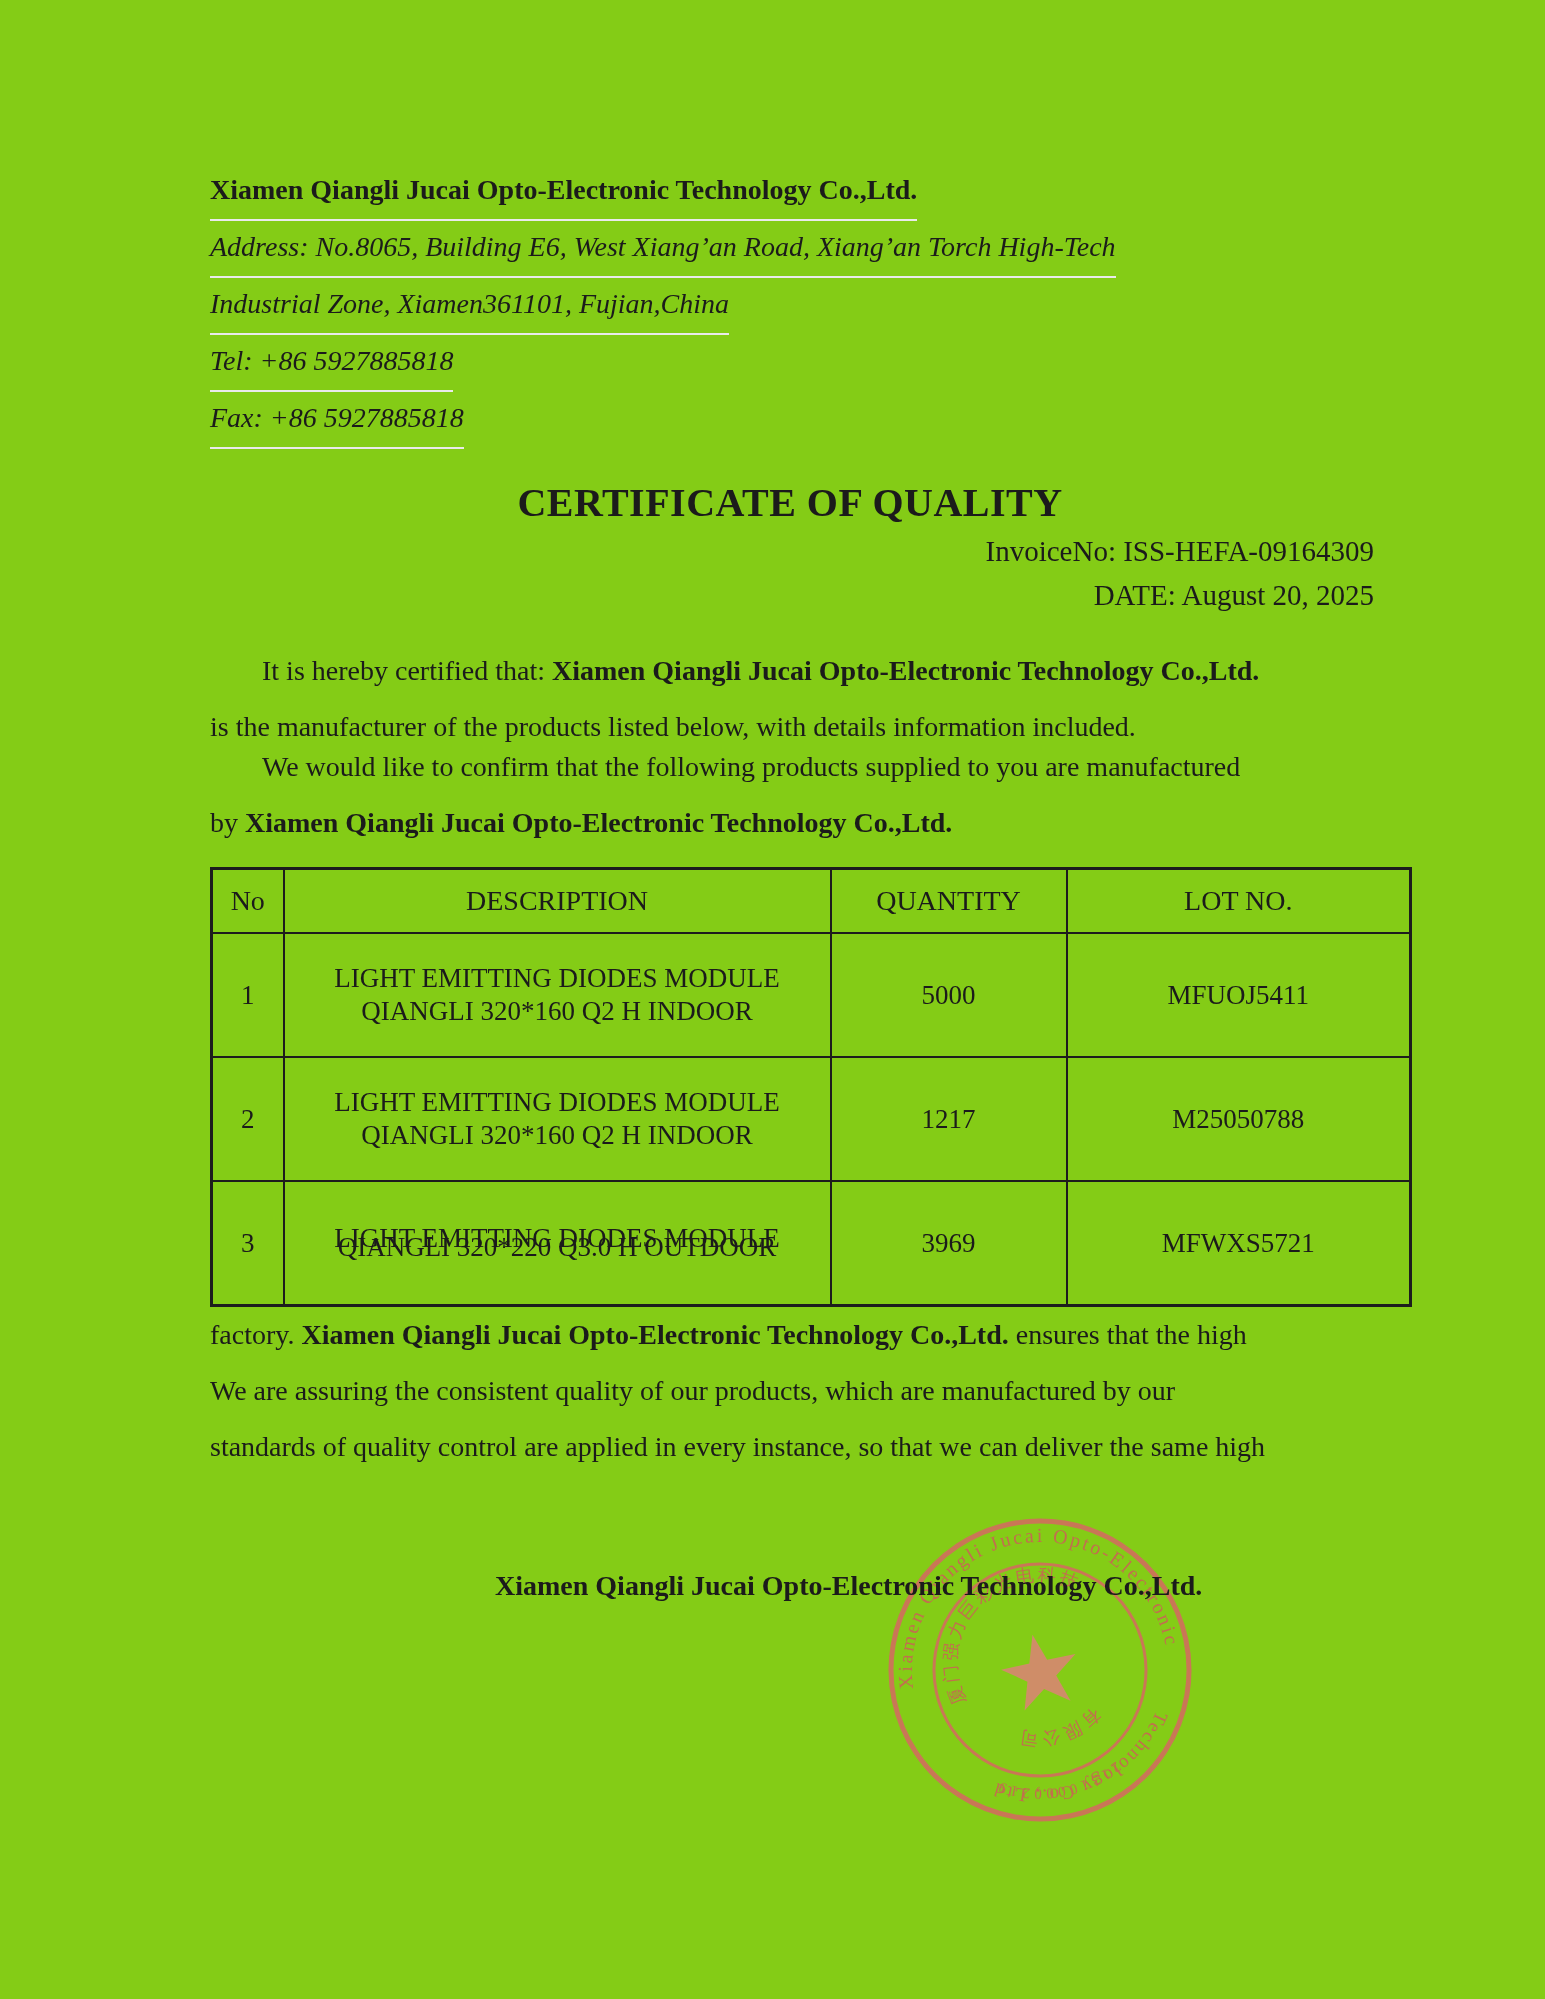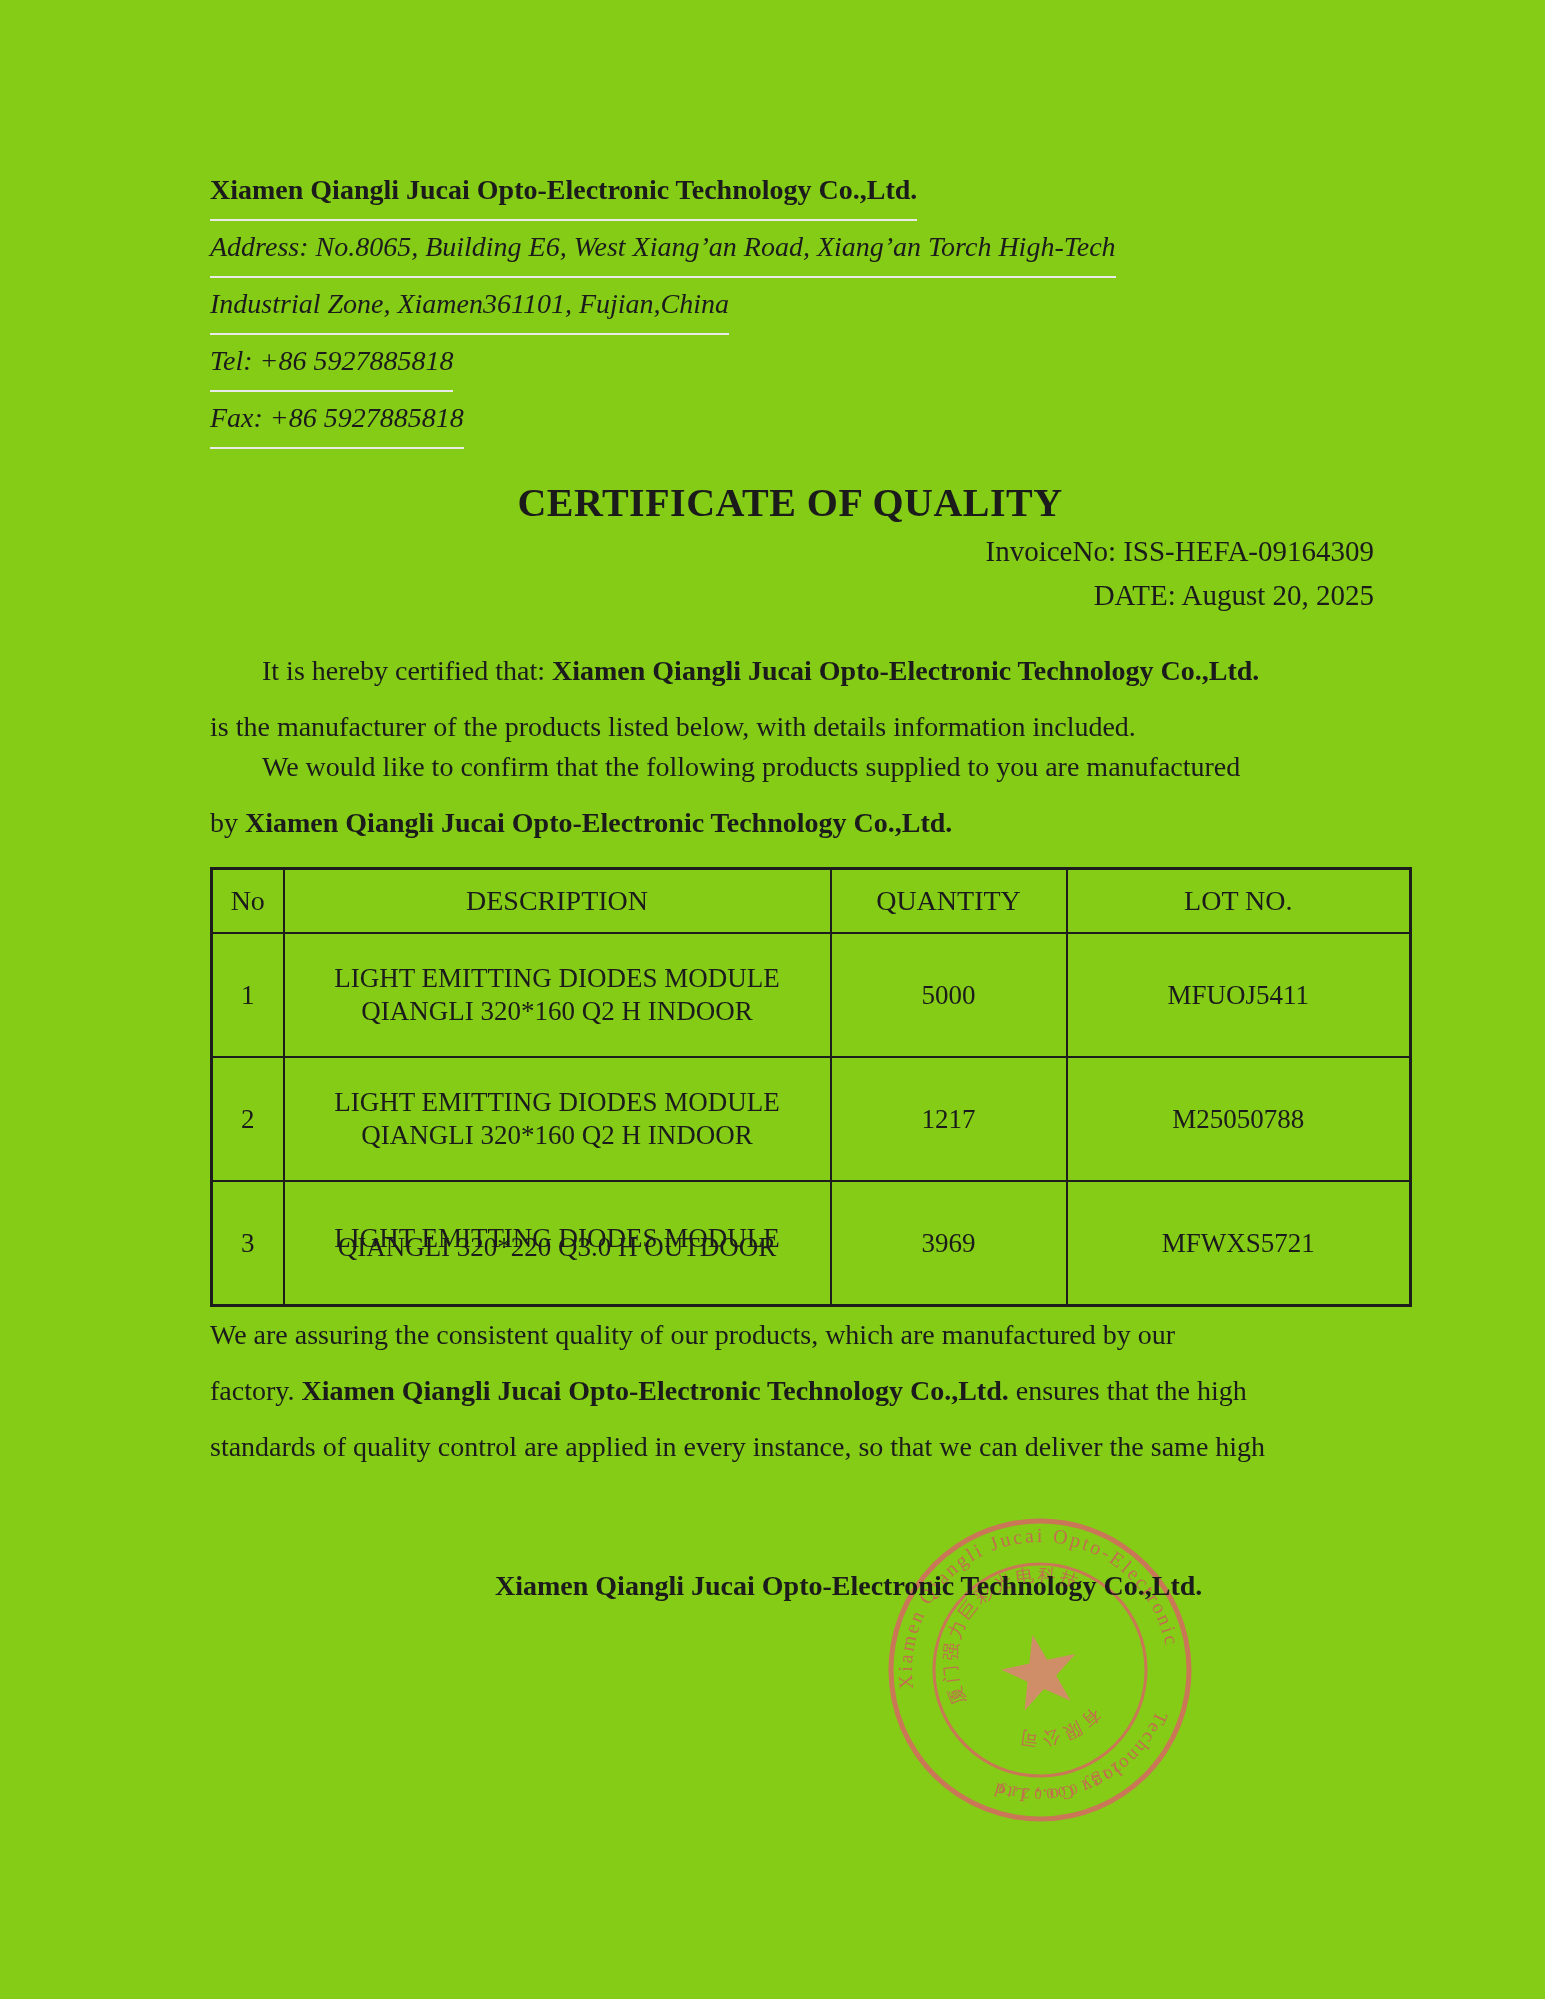--- a/index.html
+++ b/index.html
@@ -138,22 +138,22 @@
           <span class="desc-l">LIGHT EMITTING DIODES MODULE</span>
           <span class="desc-l desc-l2">QIANGLI 320*220 Q3.0 H OUTDOOR</span>
         </td>
         <td>3969</td>
         <td>MFWXS5721</td>
       </tr>
     </tbody>
   </table>
 
   <div class="closing">
+    <div class="line"><span>factory. </span><b>Xiamen Qiangli Jucai Opto-Electronic Technology Co.,Ltd.</b><span> ensures that the high</span></div>
     <div class="line">We are assuring the consistent quality of our products, which are manufactured by our</div>
-    <div class="line"><span>factory. </span><b>Xiamen Qiangli Jucai Opto-Electronic Technology Co.,Ltd.</b><span> ensures that the high</span></div>
     <div class="line">standards of quality control are applied in every instance, so that we can deliver the same high</div>
   </div>
 
   <div class="signature">Xiamen Qiangli Jucai Opto-Electronic Technology Co.,Ltd.</div>
 
   <div class="stamp">
     <svg viewBox="0 0 316 316" width="316" height="316">
       <g transform="rotate(-12 158 158)">
         <defs>
           <path id="arcTop" d="M 30 158 A 128 128 0 1 1 286 158" fill="none"></path>

